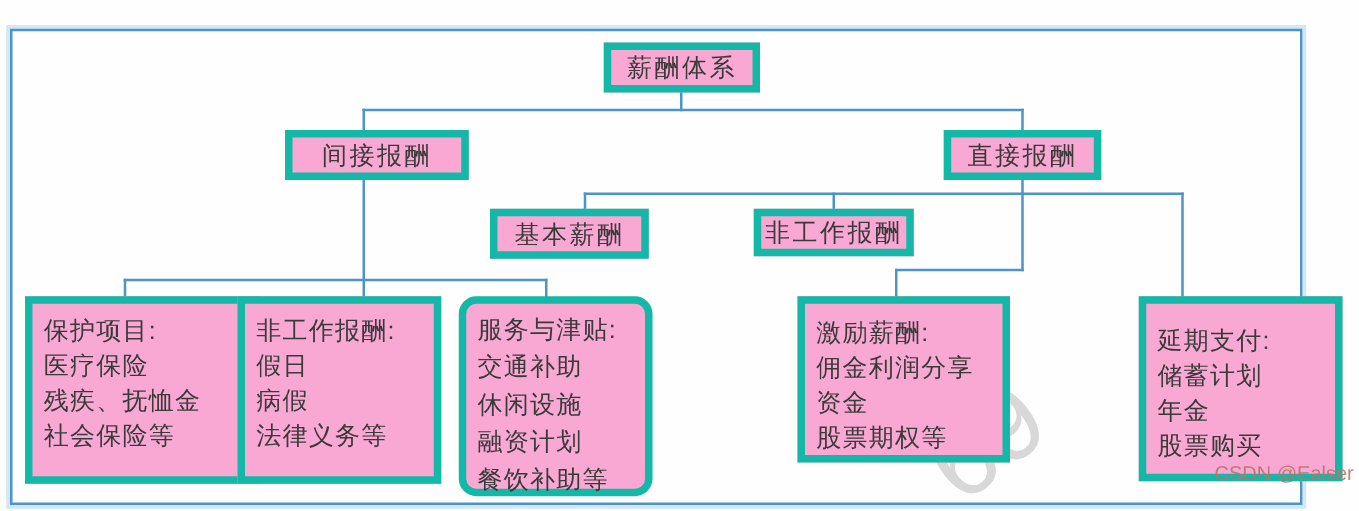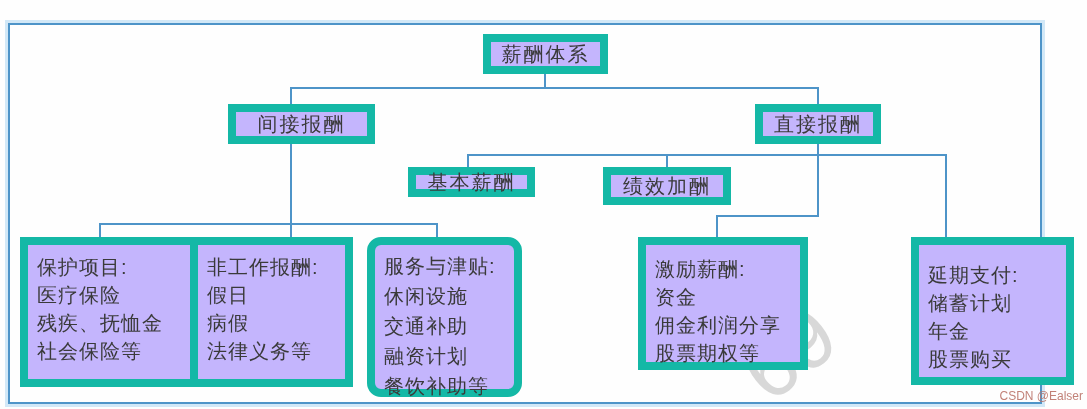--- a/index.html
+++ b/index.html
@@ -12,43 +12,43 @@
     overflow:hidden;
   }
   #frame{
     position:absolute;
     border:2px solid #4e94c8;
     box-shadow:0 0 0 3px rgba(173,214,240,.55);
     background:transparent;
   }
   .box{
     position:absolute;
-    border:8px solid #14b8a6;
-    background:#c4b5fd;
+    border:6px solid #14b8a6;
+    background:#f9a8d4;
     box-sizing:border-box;
     z-index:3;
   }
   .node{
     display:flex;align-items:center;justify-content:center;
     font-size:20px;letter-spacing:2px;color:#3a3a3a;
   }
   .leaf{
     font-size:20px;color:#3a3a3a;
     padding:8px 6px 0 9px;
     line-height:28px;
     letter-spacing:1px;
   }
   .leaf div{white-space:nowrap;}
   .hline,.vline{position:absolute;background:#4e94c8;z-index:1;}
   .hline{height:2px;}
   .vline{width:2px;}
   #wm-credit{
     position:absolute;
-    right:4px;bottom:6px;
-    font-size:12px;
+    right:4px;bottom:20px;
+    font-size:16px;
     color:rgba(186,115,104,.9);
     z-index:5;
     margin-top:20px;
   }
   #wm-faint{
     position:absolute;
     left:742px;top:305px;
     font-size:84px;
     font-weight:100;
     color:rgba(130,130,130,.30);
@@ -83,50 +83,50 @@
   <div class="vline" style="left:945px;top:154px;height:84px;"></div>
   <div class="hline" style="left:716px;top:215px;width:103px;"></div>
   <div class="vline" style="left:716px;top:215px;height:23px;"></div>
 
   <div class="box node" style="left:483px;top:34px;width:125px;height:40px;">薪酬体系</div>
 
   <div class="box node" style="left:228px;top:104px;width:147px;height:40px;">间接报酬</div>
 
   <div class="box node" style="left:755px;top:104px;width:126px;height:40px;">直接报酬</div>
 
-  <div class="box node" style="left:408px;top:167px;width:127px;height:30px;">基本薪酬</div>
+  <div class="box node" style="left:392px;top:167px;width:127px;height:40px;">基本薪酬</div>
 
-  <div class="box node" style="left:603px;top:167px;width:128px;height:38px;">绩效加酬</div>
+  <div class="box node" style="left:603px;top:167px;width:128px;height:38px;">非工作报酬</div>
 
   <div class="box leaf" style="left:20px;top:237px;width:188px;height:150px;">
     <div>保护项目:</div>
     <div>医疗保险</div>
     <div>残疾、抚恤金</div>
     <div>社会保险等</div>
   </div>
 
   <div class="box leaf" style="left:190px;top:237px;width:163px;height:150px;">
     <div>非工作报酬:</div>
     <div>假日</div>
     <div>病假</div>
     <div>法律义务等</div>
   </div>
 
   <div class="box leaf" style="left:367px;top:237px;width:155px;height:160px;line-height:30px;padding-top:6px;border-radius:14px;">
     <div>服务与津贴:</div>
+    <div>交通补助</div>
     <div>休闲设施</div>
-    <div>交通补助</div>
     <div>融资计划</div>
     <div>餐饮补助等</div>
   </div>
 
   <div class="box leaf" style="left:638px;top:237px;width:170px;height:133px;padding-top:10px;">
     <div>激励薪酬:</div>
+    <div>佣金利润分享</div>
     <div>资金</div>
-    <div>佣金利润分享</div>
     <div>股票期权等</div>
   </div>
 
   <div class="box leaf" style="left:911px;top:237px;width:163px;height:148px;padding-top:16px;">
     <div>延期支付:</div>
     <div>储蓄计划</div>
     <div>年金</div>
     <div>股票购买</div>
   </div>
 

